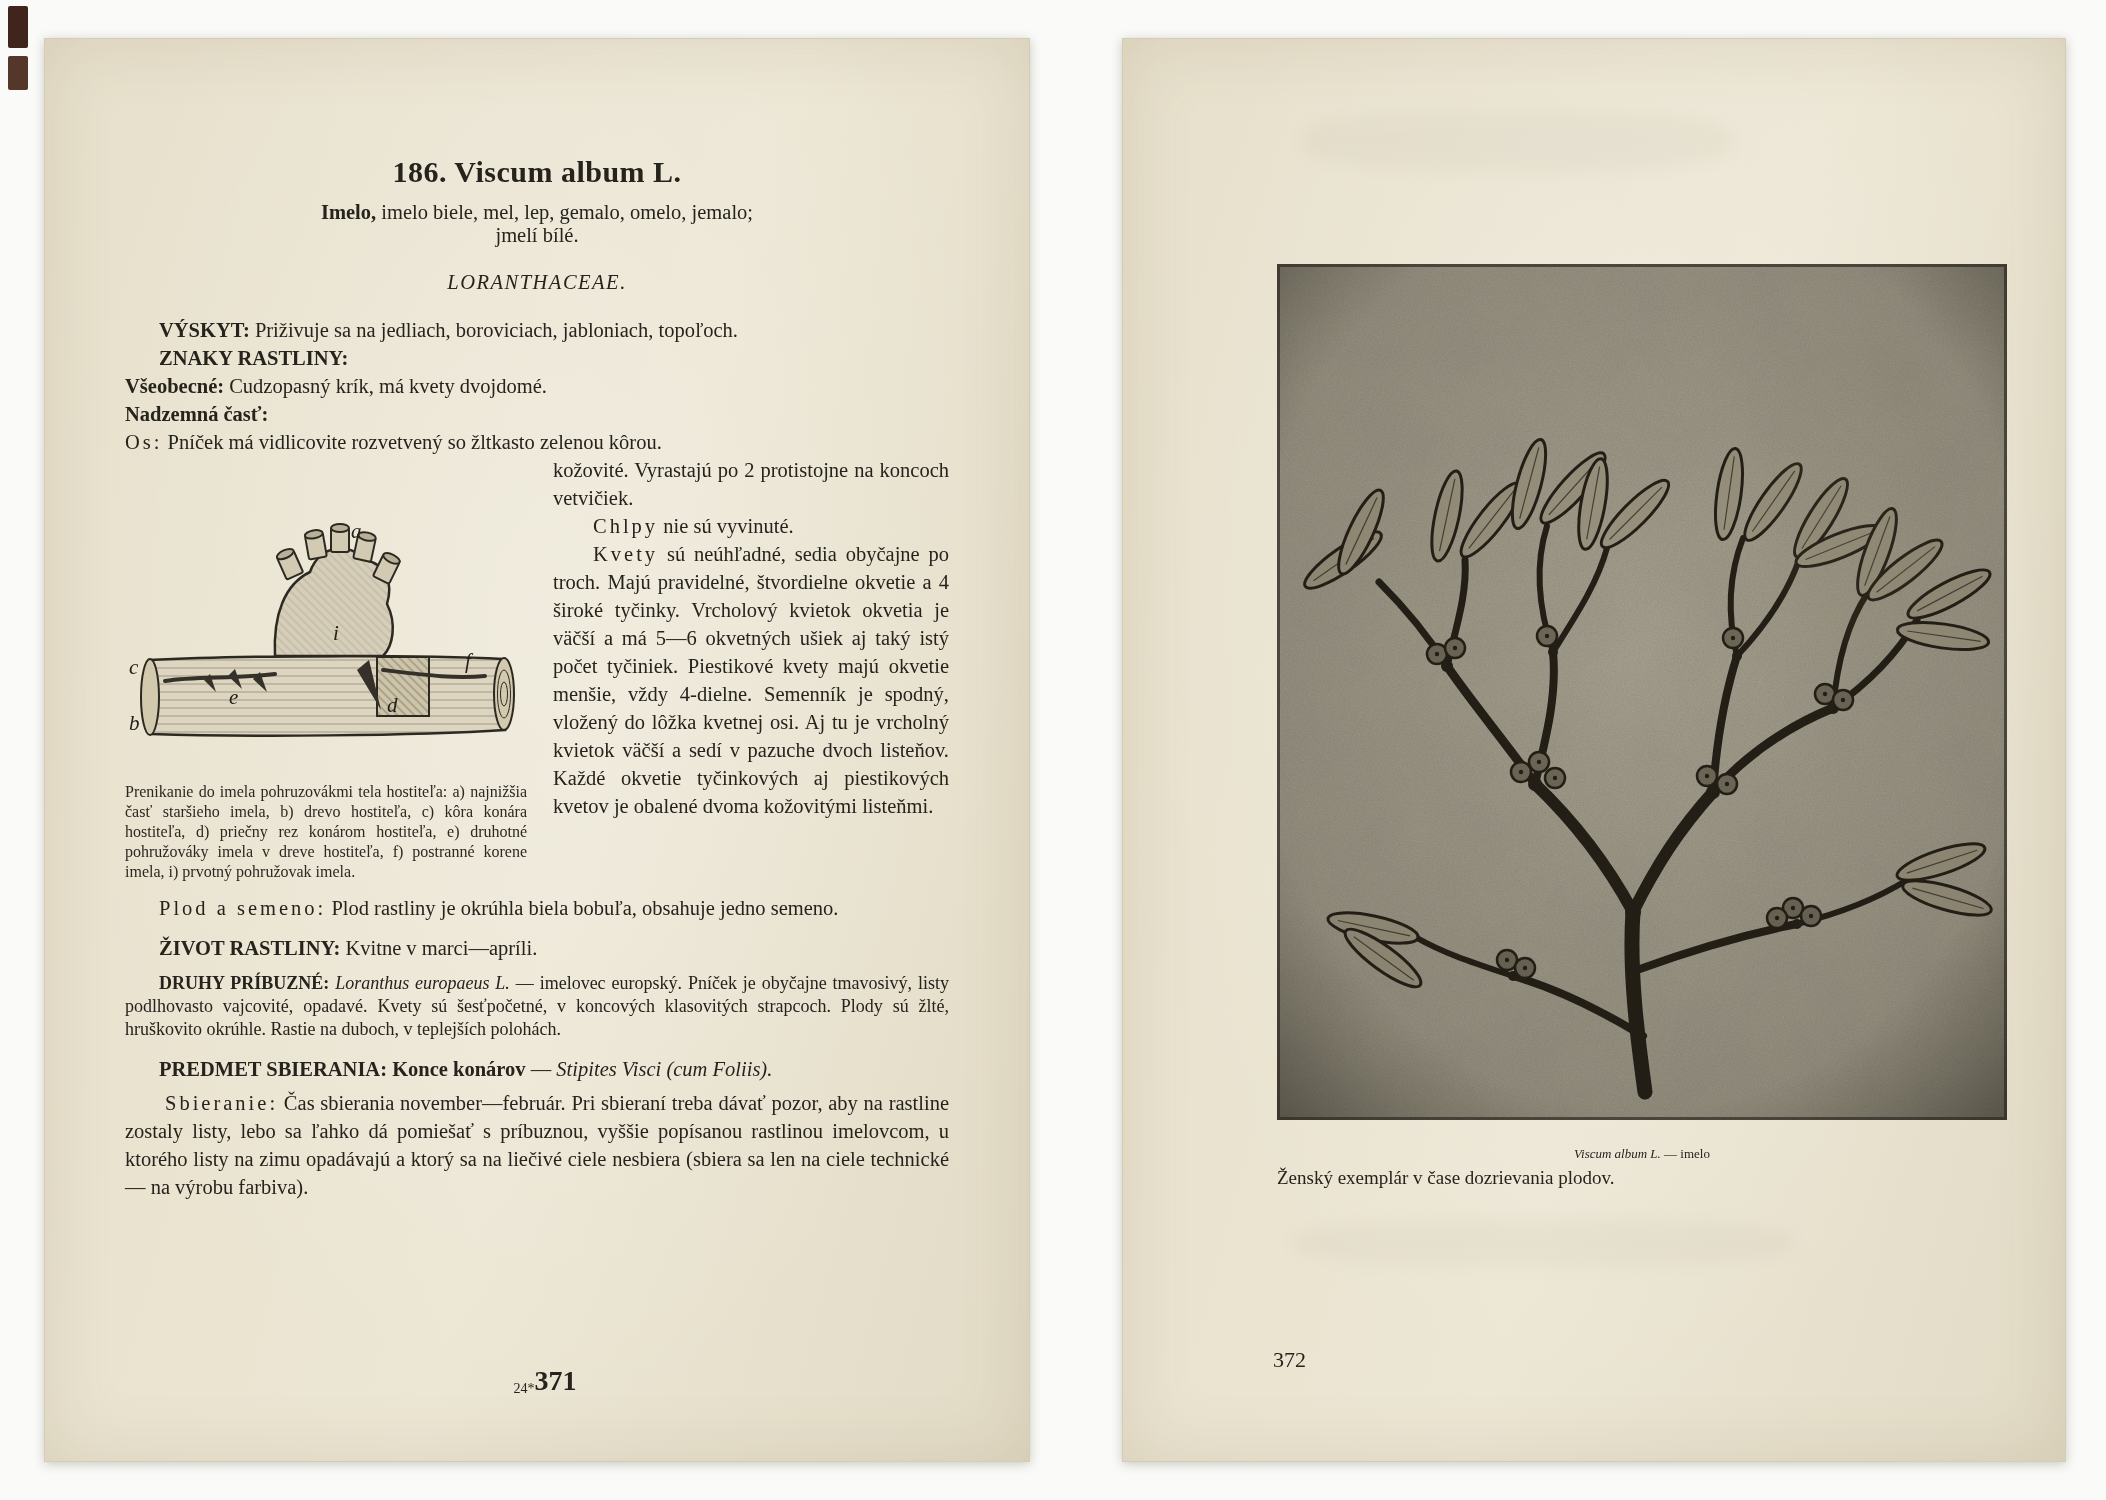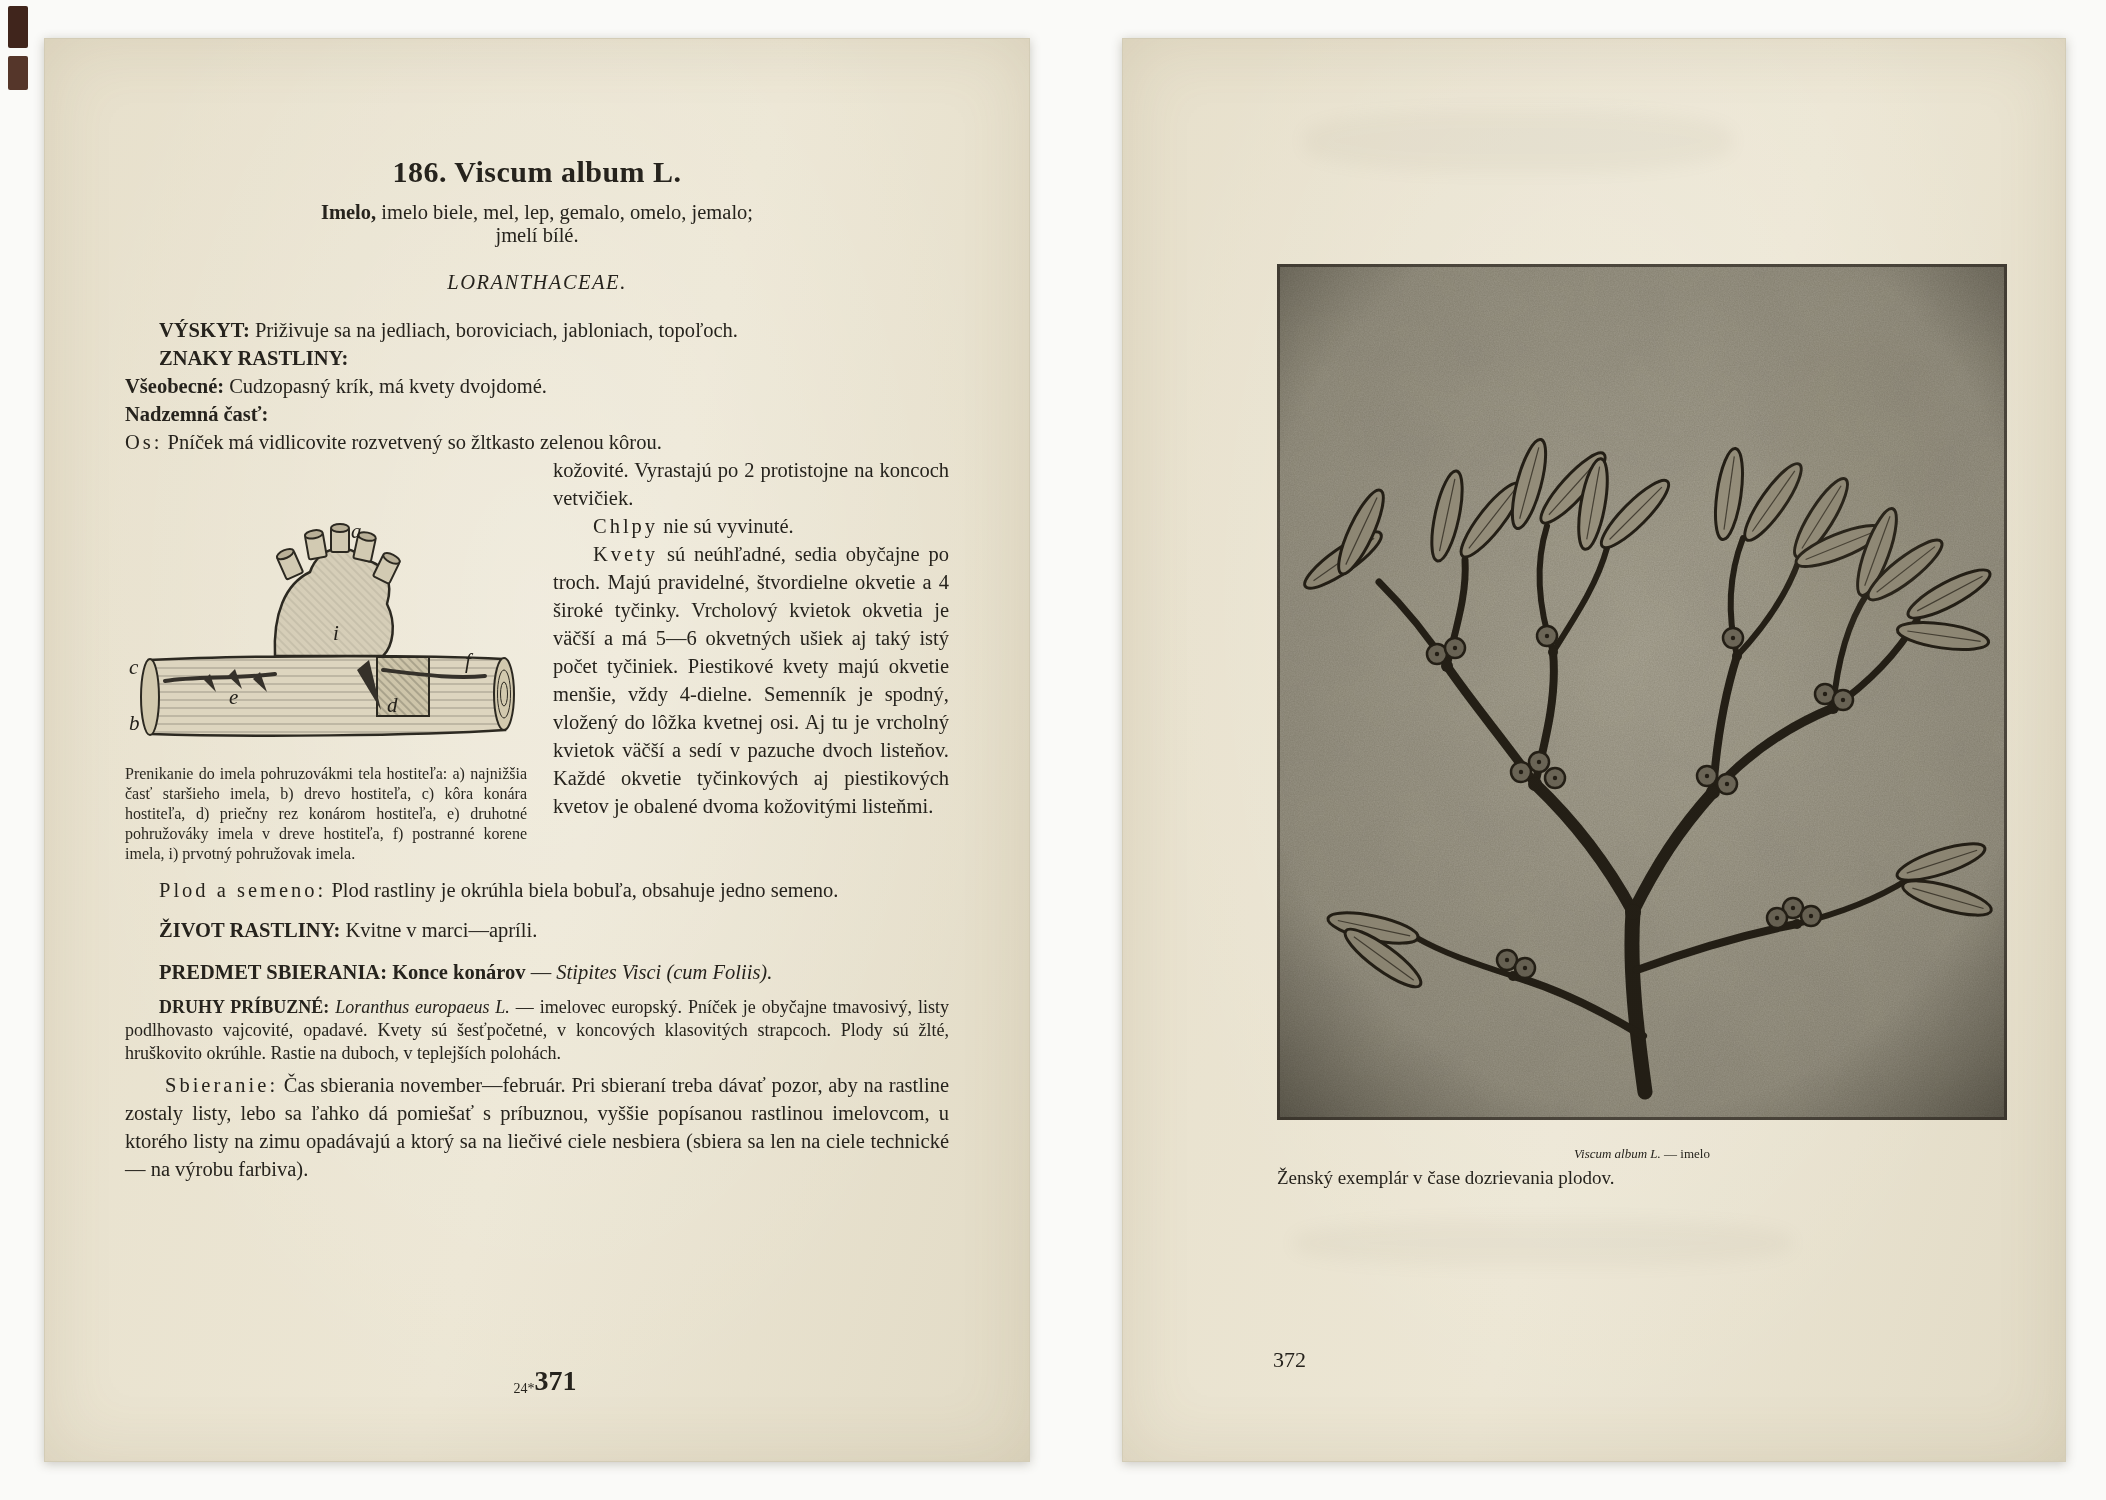--- a/index.html
+++ b/index.html
@@ -40,21 +40,21 @@
   .bold { font-weight:700; }
   .ls   { letter-spacing:3px; }
   .small { font-size:18px; line-height:23px; margin-top:10px; }
   .clear { clear:both; padding-top:10px; }
   .mt-s { margin-top:12px; }
   .mt-m { margin-top:14px; }
   .mt-xs { margin-top:6px; }
 
   .fig { float:left; width:402px; margin:8px 26px 2px 0; }
   .fig svg { display:block; width:402px; height:298px; }
-  .figcap { margin-top:2px; font-size:16px; line-height:20px; text-align:justify; color:#2b2821; }
+  .figcap { margin-top:20px; font-size:16px; line-height:20px; text-align:justify; color:#2b2821; }
 
   .footer { position:absolute; left:80px; right:64px; bottom:64px;
             display:flex; justify-content:center; align-items:flex-end; }
   .sig { font-size:14px; }
   .pnum { font-size:28px; font-weight:600; }
 
   .plate-wrap { width:730px; margin:225px 58px 0 auto; }
   .plate svg { display:block; width:730px; height:856px; }
   .plate-cap1 { margin-top:26px; text-align:center; font-size:13px; }
   .plate-cap2 { margin-top:5px; text-align:left; font-size:19px; }
@@ -169,23 +169,23 @@
     <p class="para">kožovité. Vyrastajú po 2 protistojne na koncoch vetvičiek.</p>
 
     <p class="para ind2"><span class="ls">Chlpy</span> <span>nie sú vyvinuté.</span></p>
 
     <p class="para ind2"><span class="ls">Kvety</span> <span>sú neúhľadné, sedia obyčajne po troch. Majú pravidelné, štvordielne okvetie a 4 široké tyčinky. Vrcholový kvietok okvetia je väčší a má 5—6 okvetných ušiek aj taký istý počet tyčiniek. Piestikové kvety majú okvetie menšie, vždy 4-dielne. Semenník je spodný, vložený do lôžka kvetnej osi. Aj tu je vrcholný kvietok väčší a sedí v pazuche dvoch listeňov. Každé okvetie tyčinkových aj piestikových kvetov je obalené dvoma kožovitými listeňmi.</span></p>
 
     <p class="para clear ind"><span class="ls">Plod a semeno:</span> <span>Plod rastliny je okrúhla biela bobuľa, obsahuje jedno semeno.</span></p>
 
     <p class="para mt-s ind"><b>ŽIVOT RASTLINY:</b> <span>Kvitne v marci—apríli.</span></p>
 
+    <p class="para small ind"><b>DRUHY PRÍBUZNÉ:</b> <i>Loranthus europaeus L.</i> <span>— imelovec europský. Pníček je obyčajne tmavosivý, listy podlhovasto vajcovité, opadavé. Kvety sú šesťpočetné, v koncových klasovitých strapcoch. Plody sú žlté, hruškovito okrúhle. Rastie na duboch, v teplejších polohách.</span></p>
+
     <p class="para mt-m ind"><b>PREDMET SBIERANIA:</b> <b>Konce konárov</b> <span>—</span> <i>Stipites Visci (cum Foliis).</i></p>
-
-    <p class="para small ind"><b>DRUHY PRÍBUZNÉ:</b> <i>Loranthus europaeus L.</i> <span>— imelovec europský. Pníček je obyčajne tmavosivý, listy podlhovasto vajcovité, opadavé. Kvety sú šesťpočetné, v koncových klasovitých strapcoch. Plody sú žlté, hruškovito okrúhle. Rastie na duboch, v teplejších polohách.</span></p>
 
     <p class="para mt-xs ind2"><span class="ls">Sbieranie:</span> <span>Čas sbierania november—február. Pri sbieraní treba dávať pozor, aby na rastline zostaly listy, lebo sa ľahko dá pomiešať s príbuznou, vyššie popísanou rastlinou imelovcom, u ktorého listy na zimu opadávajú a ktorý sa na liečivé ciele nesbiera (sbiera sa len na ciele technické — na výrobu farbiva).</span></p>
 
     <div class="footer">
       <span class="sig">24*</span>
       <span class="pnum">371</span>
     </div>
   </div>
 
   <div class="page page-right">

